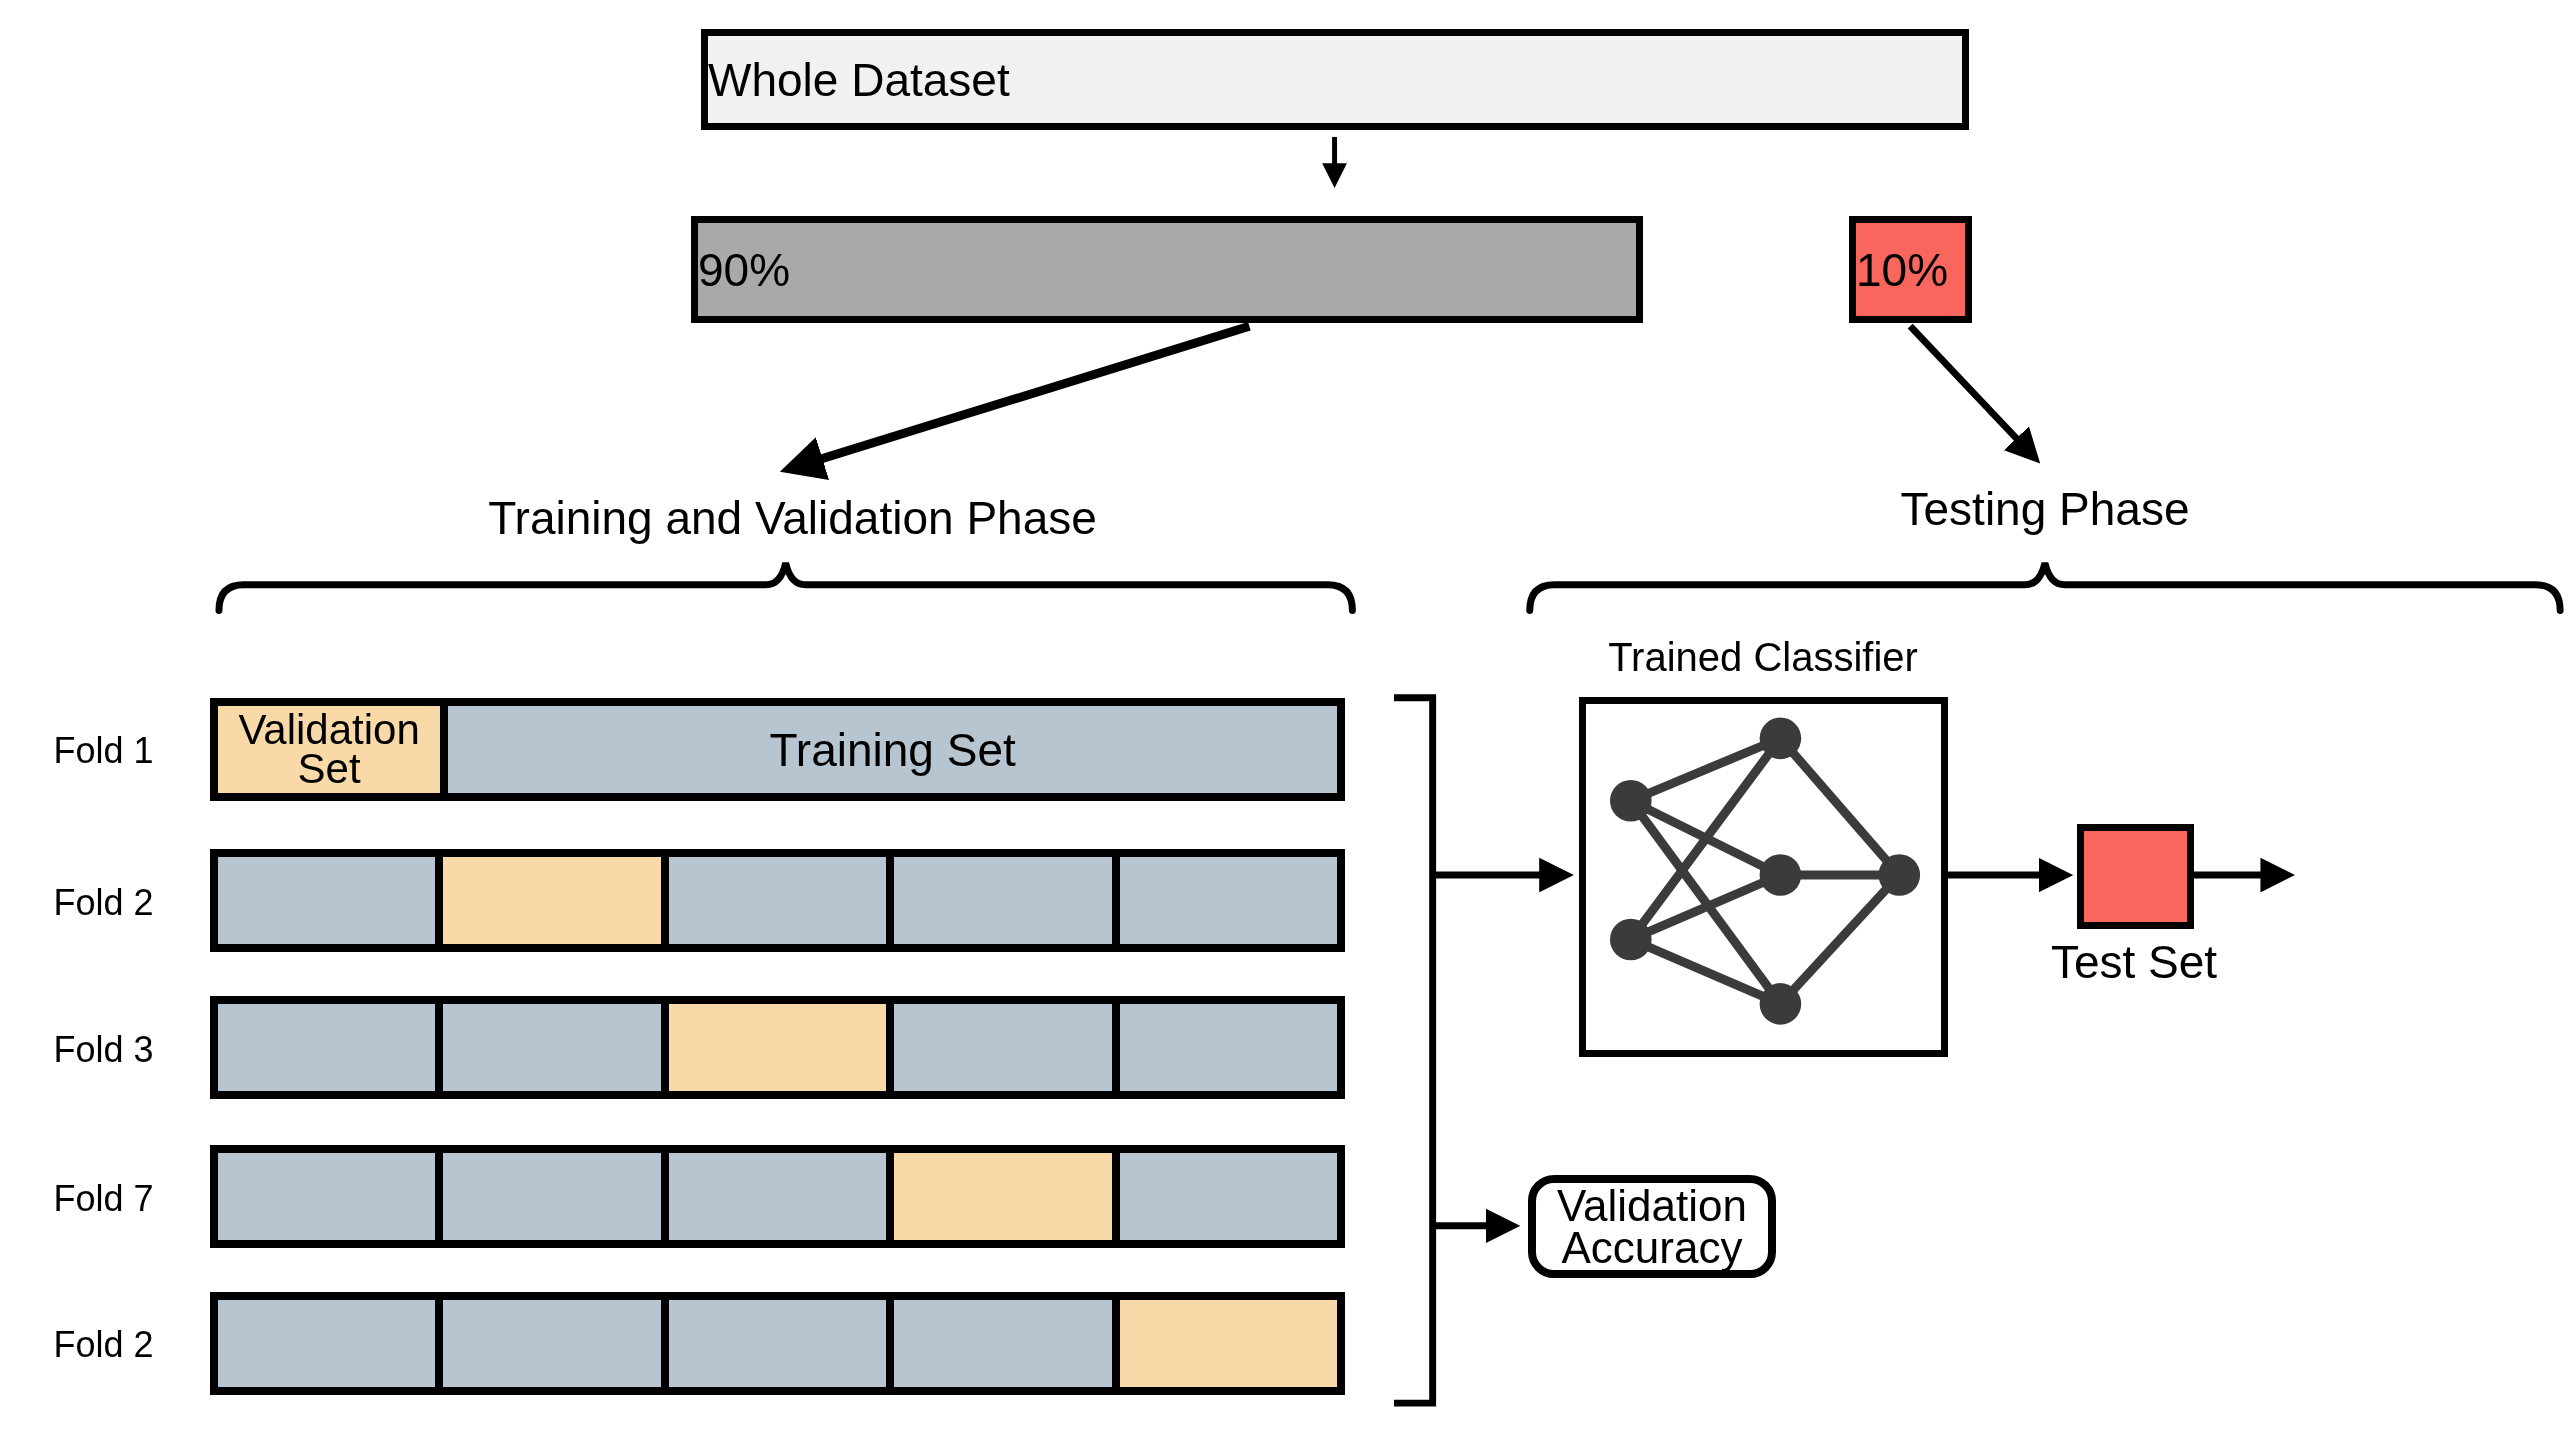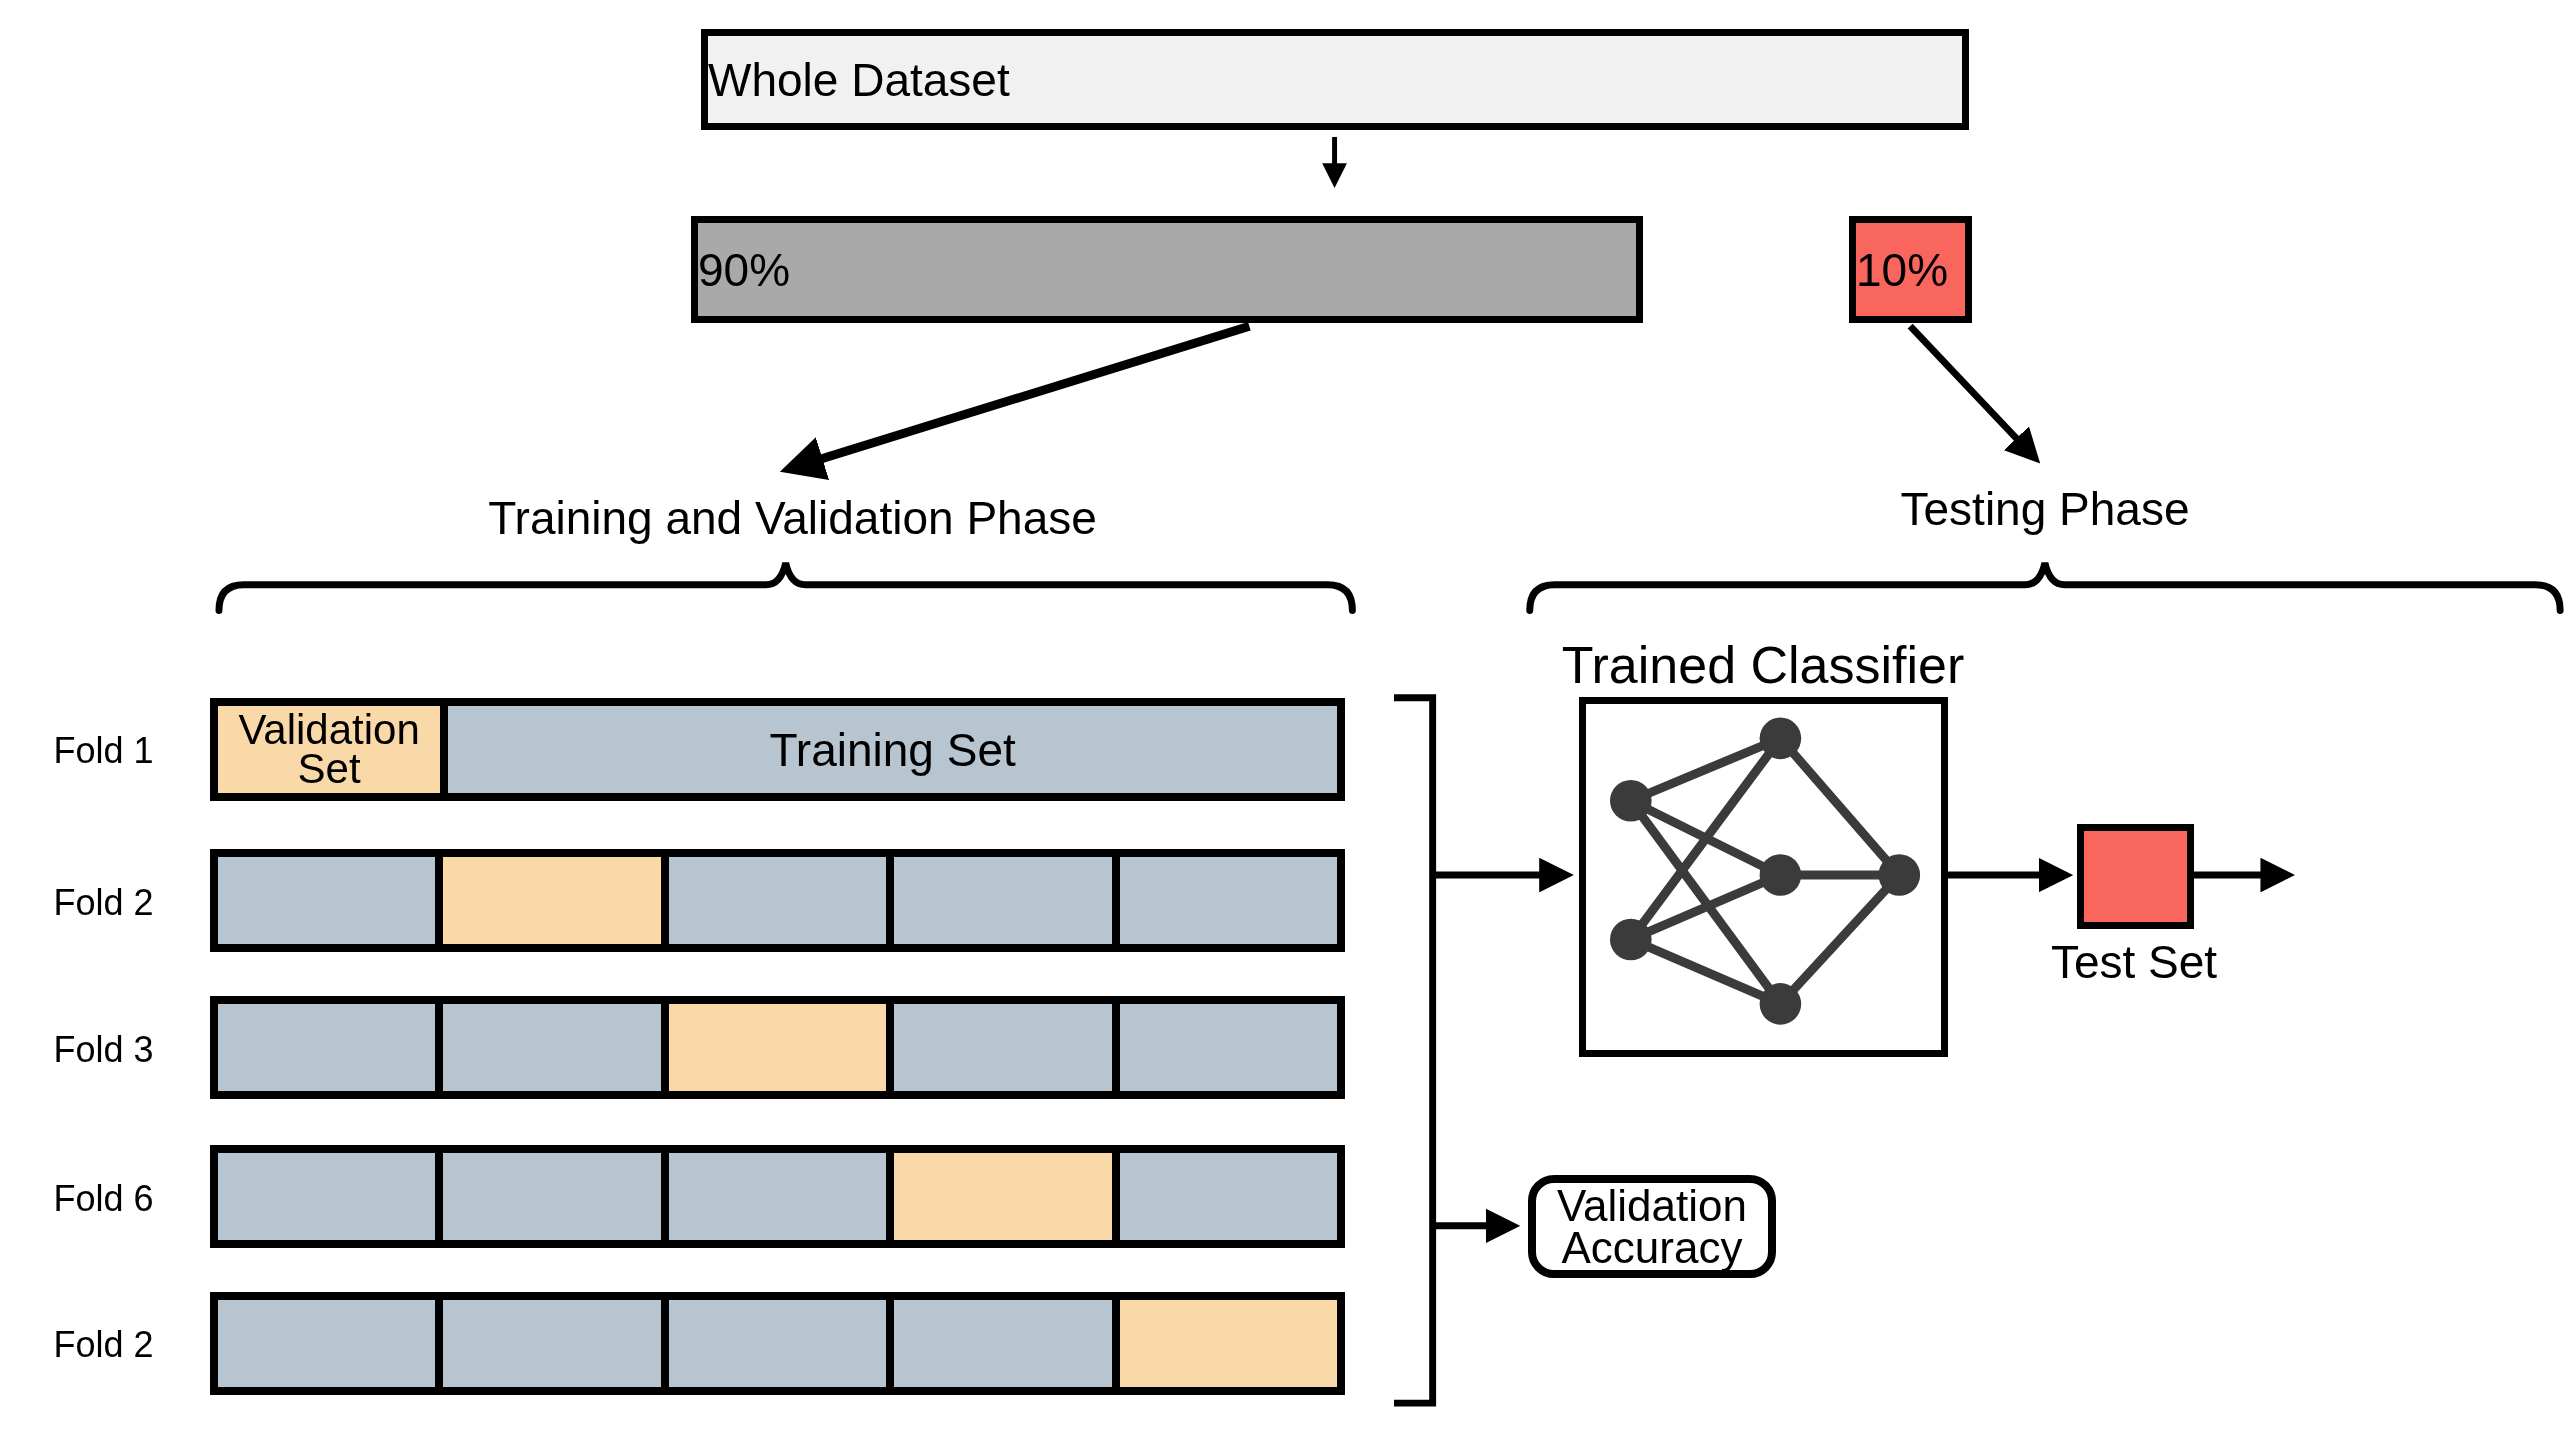--- a/index.html
+++ b/index.html
@@ -24,21 +24,21 @@
     left:210px;width:1135px;height:103px;display:flex;
     border:8px solid var(--c-line_color,#000);background:var(--c-training_fill,#B7C5D1);
   }
   .fold-cell{flex:1 1 0;background:var(--c-training_fill,#B7C5D1);
     display:flex;flex-direction:column;align-items:center;justify-content:center;}
   .fold-cell + .fold-cell{border-left:8px solid var(--c-line_color,#000);}
   .fold-cell.vd{background:var(--c-validation_fill,#F8D9A7);}
   .fold-cell.wide{flex:4 1 0;}
   .cell-text{font-size:46px;line-height:1.0;text-align:center;}
   .cell-text.small{font-size:42px;line-height:0.92;}
-  .classifier-label{left:1559px;top:635px;width:408px;font-size:52px;text-align:center;}
+  .classifier-label{left:1559px;top:635px;width:408px;font-size:40px;text-align:center;}
   .classifier-box{left:1579px;top:697px;width:369px;height:360px;border:7px solid var(--c-line_color,#000);background:transparent;}
   .test-set{left:2077px;top:824px;width:117px;height:105px;background:var(--c-test_fill,#F9665E);border:7px solid var(--c-line_color,#000);}
   .test-set-label{left:2010px;top:935px;width:248px;font-size:46px;text-align:center;}
   .round-box{
     display:flex;align-items:center;justify-content:center;
     border:8px solid var(--c-line_color,#000);border-radius:26px;
     font-size:44px;line-height:0.95;text-align:center;
   }
   .green-box{left:2299px;top:822px;width:243px;height:107px;background:var(--c-accuracy_fill,#6DE95C);}
   .val-acc-box{left:1528px;top:1175px;width:248px;height:103px;background:#ffffff;}
@@ -107,21 +107,21 @@
   <div class="abs box box-10">
     <span>10%</span>
   </div>
 
   <div class="abs phase-label phase-left">Training and Validation Phase</div>
   <div class="abs phase-label phase-right">Testing Phase</div>
 
   <div class="abs fold-label" style="top:721px;">Fold 1</div>
   <div class="abs fold-label" style="top:873px;">Fold 2</div>
   <div class="abs fold-label" style="top:1020px;">Fold 3</div>
-  <div class="abs fold-label" style="top:1169px;">Fold 6</div>
+  <div class="abs fold-label" style="top:1169px;">Fold 7</div>
   <div class="abs fold-label" style="top:1315px;">Fold 2</div>
 
   <div class="abs fold-row" style="top:698px;">
       <div class="fold-cell vd">
         <span class="cell-text small">Validation Set</span>
       </div>
       <div class="fold-cell wide">
         <span class="cell-text">Training Set</span>
       </div>
     </div>

